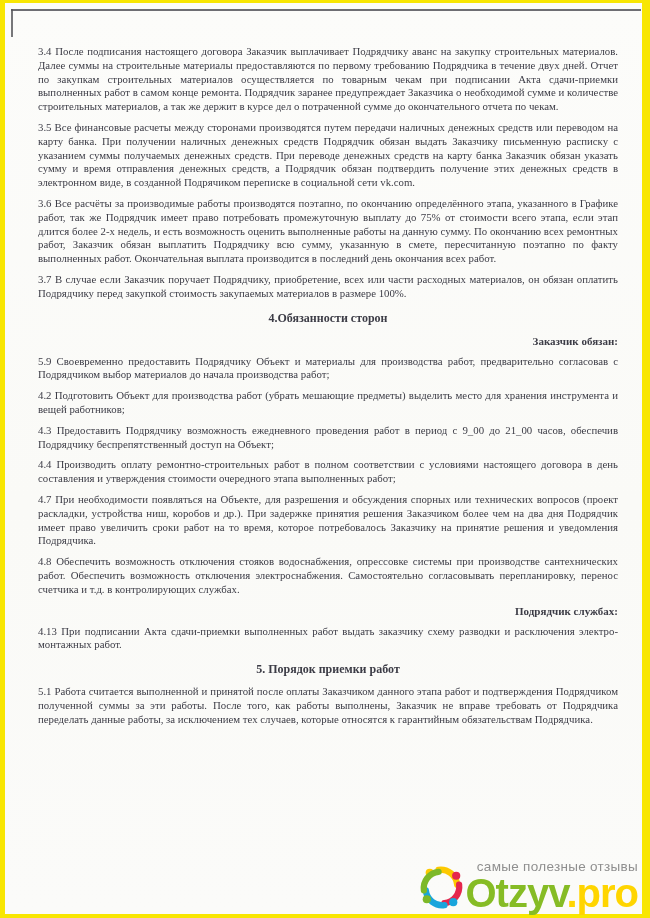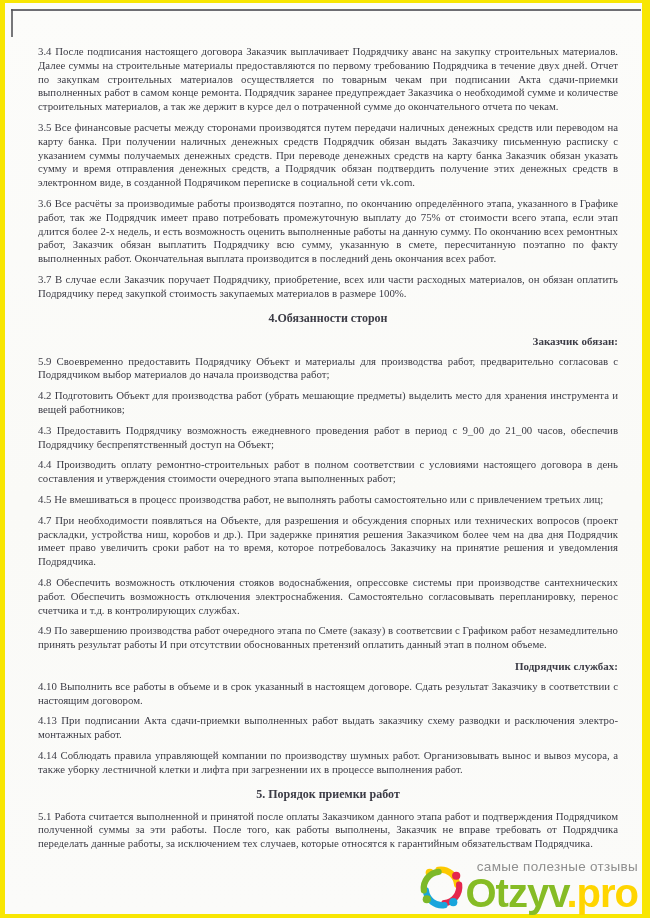--- a/index.html
+++ b/index.html
@@ -92,28 +92,24 @@
     <p class="para">3.4 После подписания настоящего договора Заказчик выплачивает Подрядчику аванс на закупку строительных материалов. Далее суммы на строительные материалы предоставляются по первому требованию Подрядчика в течение двух дней. Отчет по закупкам строительных материалов осуществляется по товарным чекам при подписании Акта сдачи-приемки выполненных работ в самом конце ремонта. Подрядчик заранее предупреждает Заказчика о необходимой сумме и количестве строительных материалов, а так же держит в курсе дел о потраченной сумме до окончательного отчета по чекам.</p>
     <p class="para">3.5 Все финансовые расчеты между сторонами производятся путем передачи наличных денежных средств или переводом на карту банка. При получении наличных денежных средств Подрядчик обязан выдать Заказчику письменную расписку с указанием суммы получаемых денежных средств. При переводе денежных средств на карту банка Заказчик обязан указать сумму и время отправления денежных средств, а Подрядчик обязан подтвердить получение этих денежных средств в электронном виде, в созданной Подрячиком переписке в социальной сети vk.com.</p>
     <p class="para">3.6 Все расчёты за производимые работы производятся поэтапно, по окончанию определённого этапа, указанного в Графике работ, так же Подрядчик имеет право потребовать промежуточную выплату до 75% от стоимости всего этапа, если этап длится более 2-х недель, и есть возможность оценить выполненные работы на данную сумму. По окончанию всех ремонтных работ, Заказчик обязан выплатить Подрядчику всю сумму, указанную в смете, пересчитанную поэтапно по факту выполненных работ. Окончательная выплата производится в последний день окончания всех работ.</p>
     <p class="para">3.7 В случае если Заказчик поручает Подрядчику, приобретение, всех или части расходных материалов, он обязан оплатить Подрядчику перед закупкой стоимость закупаемых материалов в размере 100%.</p>
     <p class="heading-center">4.Обязанности сторон</p>
     <p class="subheading">Заказчик обязан:</p>
     <p class="para">5.9 Своевременно предоставить Подрядчику Объект и материалы для производства работ, предварительно согласовав с Подрядчиком выбор материалов до начала производства работ;</p>
     <p class="para">4.2 Подготовить Объект для производства работ (убрать мешающие предметы) выделить место для хранения инструмента и вещей работников;</p>
     <p class="para">4.3 Предоставить Подрядчику возможность ежедневного проведения работ в период с 9_00 до 21_00 часов, обеспечив Подрядчику беспрепятственный доступ на Объект;</p>
     <p class="para">4.4 Производить оплату ремонтно-строительных работ в полном соответствии с условиями настоящего договора в день составления и утверждения стоимости очередного этапа выполненных работ;</p>
-    <p class="para">4.5 Не вмешиваться в процесс производства работ, не выполнять работы самостоятельно или с привлечением третьих лиц;</p>
     <p class="para">4.7 При необходимости появляться на Объекте, для разрешения и обсуждения спорных или технических вопросов (проект раскладки, устройства ниш, коробов и др.). При задержке принятия решения Заказчиком более чем на два дня Подрядчик имеет право увеличить сроки работ на то время, которое потребовалось Заказчику на принятие решения и уведомления Подрядчика.</p>
     <p class="para">4.8 Обеспечить возможность отключения стояков водоснабжения, опрессовке системы при производстве сантехнических работ. Обеспечить возможность отключения электроснабжения. Самостоятельно согласовывать перепланировку, перенос счетчика и т.д. в контролирующих службах.</p>
-    <p class="para">4.9 По завершению производства работ очередного этапа по Смете (заказу) в соответсвии с Графиком работ незамедлительно принять результат работы И при отсутствии обоснованных претензий оплатить данный этап в полном объеме.</p>
     <p class="subheading">Подрядчик службах:</p>
-    <p class="para">4.10 Выполнить все работы в объеме и в срок указанный в настоящем договоре. Сдать результат Заказчику в соответствии с настоящим договором.</p>
     <p class="para">4.13 При подписании Акта сдачи-приемки выполненных работ выдать заказчику схему разводки и расключения электро-монтажных работ.</p>
-    <p class="para">4.14 Соблюдать правила управляющей компании по производству шумных работ. Организовывать вынос и вывоз мусора, а также уборку лестничной клетки и лифта при загрезнении их в процессе выполнения работ.</p>
     <p class="heading-center">5. Порядок приемки работ</p>
     <p class="para">5.1 Работа считается выполненной и принятой после оплаты Заказчиком данного этапа работ и подтверждения Подрядчиком полученной суммы за эти работы. После того, как работы выполнены, Заказчик не вправе требовать от Подрядчика переделать данные работы, за исключением тех случаев, которые относятся к гарантийным обязательствам Подрядчика.</p>
   </div>
 
   <div class="watermark">
     <svg class="wm-icon" viewBox="0 0 48 48" aria-hidden="true">
 
       <g transform="rotate(0 24 24)">
         <circle cx="12" cy="9" r="4.2" fill="#fdc900"></circle>
         <path d="M21 6 A 17 17 0 0 1 40 21" fill="none" stroke="#fdc900" stroke-width="6.4" stroke-linecap="round"></path>

